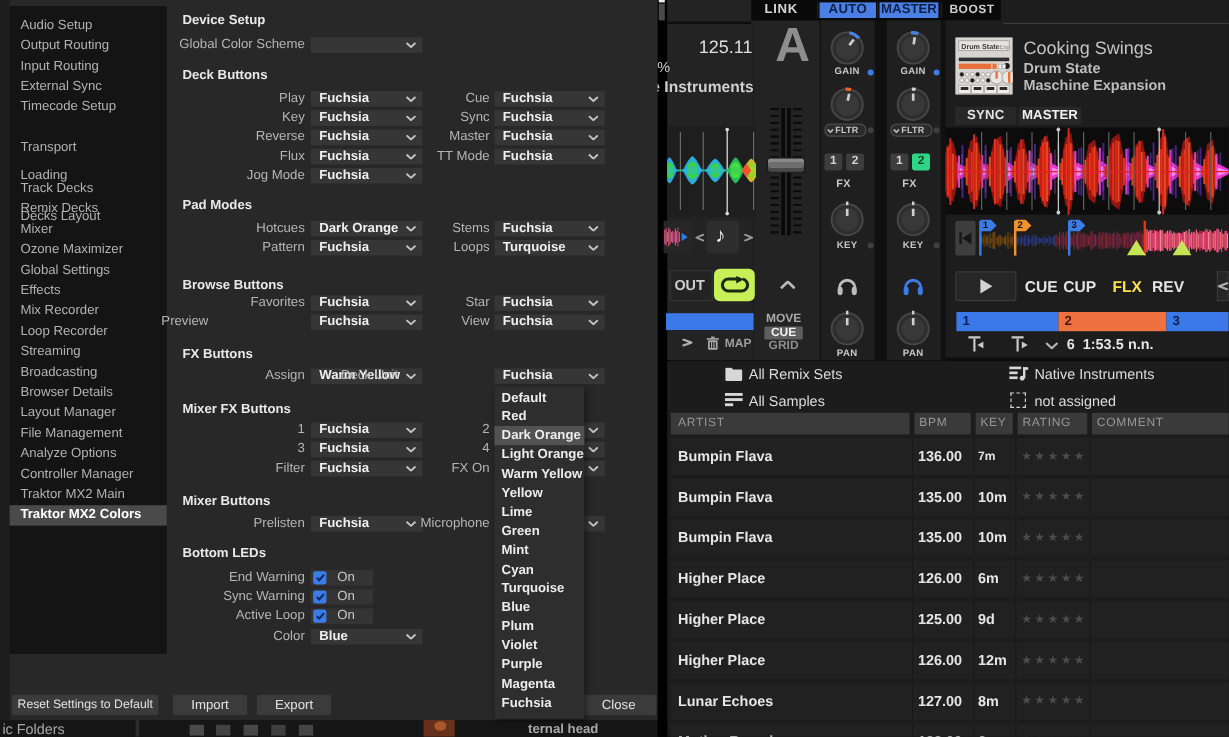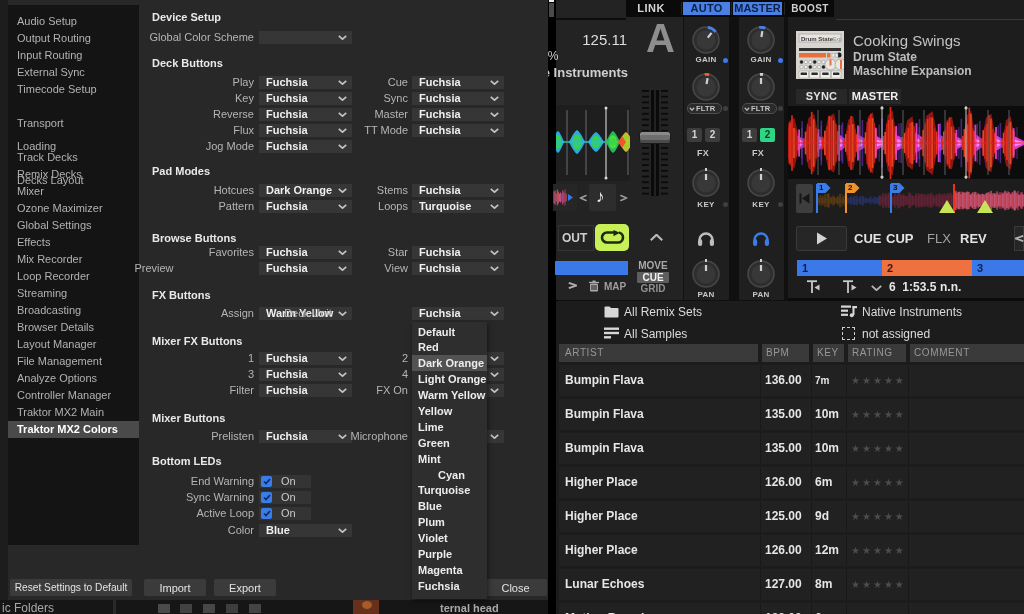--- a/index.html
+++ b/index.html
@@ -717,21 +717,21 @@
   </svg>
 <svg style="position:absolute;left:977px;top:200px" width="16" height="13" viewBox="0 0 16 13">
     <polygon points="8,0 16,13 0,13" fill="#c6e455"></polygon>
   </svg>
 <div style="left:796px;top:226px;width:51px;height:25px;background:#262626;border:1px solid #3a3a3a;border-radius:2px"></div>
 <svg style="position:absolute;left:816px;top:232px" width="12" height="13" viewBox="0 0 12 13">
     <polygon points="1,0.5 11,6.5 1,12.5" fill="#d2d2d2"></polygon>
   </svg>
 <div style="position:absolute;left:854px;top:231px;height:15px;line-height:15px;color:#e3e3e3;font-size:13px;font-weight:bold;white-space:nowrap;">CUE</div>
 <div style="position:absolute;left:886px;top:231px;height:15px;line-height:15px;color:#e3e3e3;font-size:13px;font-weight:bold;white-space:nowrap;">CUP</div>
-<div style="position:absolute;left:927px;top:231px;height:15px;line-height:15px;color:#a3a3a3;font-size:13px;font-weight:normal;white-space:nowrap;">FLX</div>
+<div style="position:absolute;left:927px;top:231px;height:15px;line-height:15px;color:#fde047;font-size:13px;font-weight:bold;white-space:nowrap;">FLX</div>
 <div style="position:absolute;left:960px;top:231px;height:15px;line-height:15px;color:#e3e3e3;font-size:13px;font-weight:bold;white-space:nowrap;">REV</div>
 <div style="left:1014px;top:226px;width:10px;height:25px;background:#262626;border:1px solid #3a3a3a"></div>
 <svg style="transform:rotate(90deg);position:absolute;left:1016px;top:234px" width="7" height="9" viewBox="0 0 7 9">
     <polyline points="0.8,0.8 3.5,8.2 6.2,0.8" fill="none" stroke="#b0b0b0" stroke-width="1.8"></polyline>
   </svg>
 <div style="left:797px;top:260px;width:85px;height:16px;background:#3b78e8"></div>
 <div style="left:882px;top:260px;width:90px;height:16px;background:#ef7140"></div>
 <div style="left:972px;top:260px;width:52px;height:16px;background:#3b78e8"></div>
 <div style="position:absolute;left:802px;top:261px;height:15px;line-height:15px;color:#0d2250;font-size:11px;font-weight:bold;white-space:nowrap;">1</div>
 <div style="position:absolute;left:887px;top:261px;height:15px;line-height:15px;color:#3d1a06;font-size:11px;font-weight:bold;white-space:nowrap;">2</div>
@@ -1139,19 +1139,19 @@
 <div style="position:absolute;left:418px;top:325.6px;height:12px;line-height:12px;color:#ededed;font-size:11px;font-weight:bold;white-space:nowrap;">Default</div>
 <div style="position:absolute;left:418px;top:341.48px;height:12px;line-height:12px;color:#ededed;font-size:11px;font-weight:bold;white-space:nowrap;">Red</div>
 <div style="left:412px;top:355.2px;width:75px;height:15.9px;background:#525252"></div>
 <div style="position:absolute;left:418px;top:357.36px;height:12px;line-height:12px;color:#ededed;font-size:11px;font-weight:bold;white-space:nowrap;">Dark Orange</div>
 <div style="position:absolute;left:418px;top:373.24px;height:12px;line-height:12px;color:#ededed;font-size:11px;font-weight:bold;white-space:nowrap;">Light Orange</div>
 <div style="position:absolute;left:418px;top:389.12px;height:12px;line-height:12px;color:#ededed;font-size:11px;font-weight:bold;white-space:nowrap;">Warm Yellow</div>
 <div style="position:absolute;left:418px;top:405.0px;height:12px;line-height:12px;color:#ededed;font-size:11px;font-weight:bold;white-space:nowrap;">Yellow</div>
 <div style="position:absolute;left:418px;top:420.88px;height:12px;line-height:12px;color:#ededed;font-size:11px;font-weight:bold;white-space:nowrap;">Lime</div>
 <div style="position:absolute;left:418px;top:436.76000000000005px;height:12px;line-height:12px;color:#ededed;font-size:11px;font-weight:bold;white-space:nowrap;">Green</div>
 <div style="position:absolute;left:418px;top:452.64000000000004px;height:12px;line-height:12px;color:#ededed;font-size:11px;font-weight:bold;white-space:nowrap;">Mint</div>
-<div style="position:absolute;left:418px;top:468.52000000000004px;height:12px;line-height:12px;color:#ededed;font-size:11px;font-weight:bold;white-space:nowrap;margin-left:20px;">Cyan</div>
+<div style="position:absolute;left:418px;top:468.52000000000004px;height:12px;line-height:12px;color:#ededed;font-size:11px;font-weight:bold;white-space:nowrap;">Cyan</div>
 <div style="position:absolute;left:418px;top:484.40000000000003px;height:12px;line-height:12px;color:#ededed;font-size:11px;font-weight:bold;white-space:nowrap;">Turquoise</div>
 <div style="position:absolute;left:418px;top:500.28000000000003px;height:12px;line-height:12px;color:#ededed;font-size:11px;font-weight:bold;white-space:nowrap;">Blue</div>
 <div style="position:absolute;left:418px;top:516.1600000000001px;height:12px;line-height:12px;color:#ededed;font-size:11px;font-weight:bold;white-space:nowrap;">Plum</div>
 <div style="position:absolute;left:418px;top:532.04px;height:12px;line-height:12px;color:#ededed;font-size:11px;font-weight:bold;white-space:nowrap;">Violet</div>
 <div style="position:absolute;left:418px;top:547.9200000000001px;height:12px;line-height:12px;color:#ededed;font-size:11px;font-weight:bold;white-space:nowrap;">Purple</div>
 <div style="position:absolute;left:418px;top:563.8000000000001px;height:12px;line-height:12px;color:#ededed;font-size:11px;font-weight:bold;white-space:nowrap;">Magenta</div>
 <div style="position:absolute;left:418px;top:579.6800000000001px;height:12px;line-height:12px;color:#ededed;font-size:11px;font-weight:bold;white-space:nowrap;">Fuchsia</div>
 </body></html>

